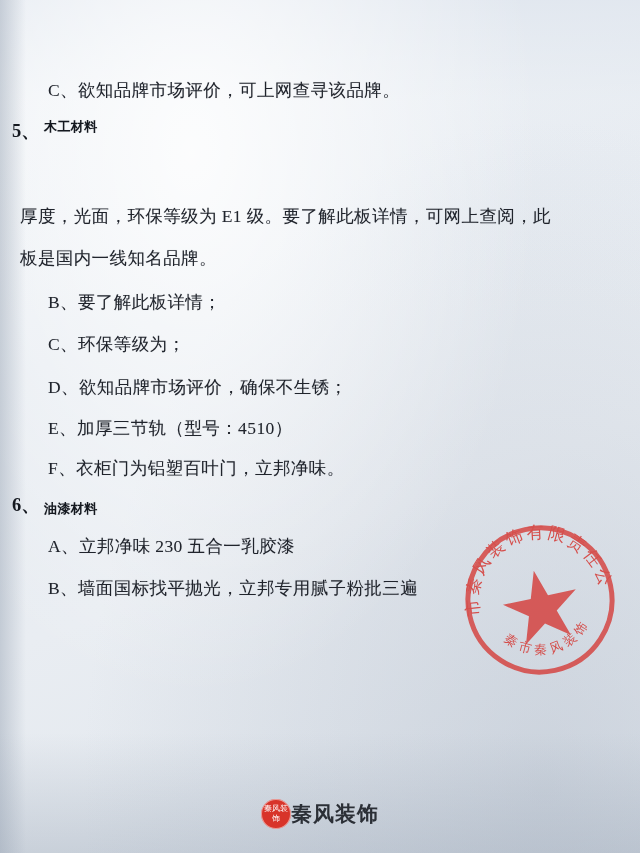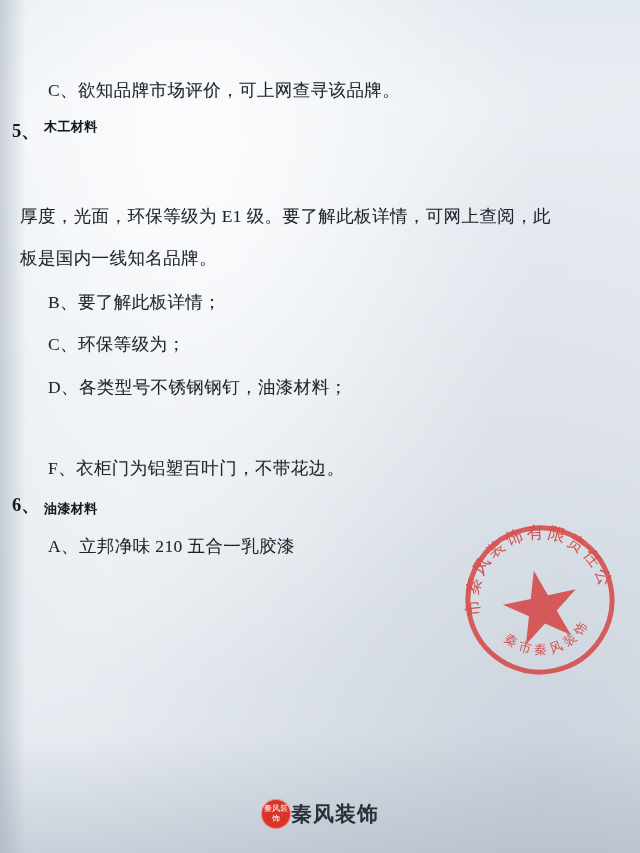--- a/index.html
+++ b/index.html
@@ -131,25 +131,27 @@
   <div id="edge-bottom"></div>
 
   <div id="content">
     <div class="line body-text" style="left:48px; top:78px;">C、欲知品牌市场评价，可上网查寻该品牌。</div>
     <div class="num" style="left:12px; top:118px;">5、</div>
     <div class="line section-head" style="left:44px; top:118px;">木工材料</div>
     <div class="line body-text" style="left:20px; top:204px;text-align:center;">厚度，光面，环保等级为 E1 级。要了解此板详情，可网上查阅，此</div>
     <div class="line body-text" style="left:20px; top:246px;">板是国内一线知名品牌。</div>
     <div class="line body-text" style="left:48px; top:290px;">B、要了解此板详情；</div>
     <div class="line body-text" style="left:48px; top:332px;">C、环保等级为；</div>
-    <div class="line body-text" style="left:48px; top:375px;">D、各类型号不锈钢钢钉，油漆材料；</div>
-    <div class="line body-text" style="left:48px; top:456px;">F、衣柜门为铝塑百叶门，不带花边。</div>
+    <div class="line body-text" style="left:48px; top:375px;">D、欲知品牌市场评价，确保不生锈；</div>
+    <div class="line body-text" style="left:48px; top:416px;">E、加厚三节轨（型号：4510）</div>
+    <div class="line body-text" style="left:48px; top:456px;">F、衣柜门为铝塑百叶门，立邦净味。</div>
     <div class="num" style="left:12px; top:492px;">6、</div>
     <div class="line section-head" style="left:44px; top:500px;">油漆材料</div>
-    <div class="line body-text" style="left:48px; top:534px;">A、立邦净味 210 五合一乳胶漆</div>
+    <div class="line body-text" style="left:48px; top:534px;">A、立邦净味 230 五合一乳胶漆</div>
+    <div class="line body-text" style="left:48px; top:576px;">B、墙面国标找平抛光，立邦专用腻子粉批三遍</div>
   </div>
 
   <div id="stamp">
     <svg width="176" height="176" viewBox="0 0 176 176" xmlns="http://www.w3.org/2000/svg">
       <defs>
         <path id="arc-top" d="M 26,88 A 62,62 0 0 1 150,88" fill="none"></path>
         <path id="arc-bottom" d="M 34,88 A 54,54 0 0 0 142,88" fill="none"></path>
       </defs>
       <circle cx="88" cy="88" r="72" fill="none" stroke="#d5302b" stroke-width="5" opacity="0.9"></circle>
       <polygon points="88,58 96.8,85 125.2,85 102.2,101.7 111,128.7 88,112 65,128.7 73.8,101.7 50.8,85 79.2,85" fill="#d5302b" opacity="0.92"></polygon>

